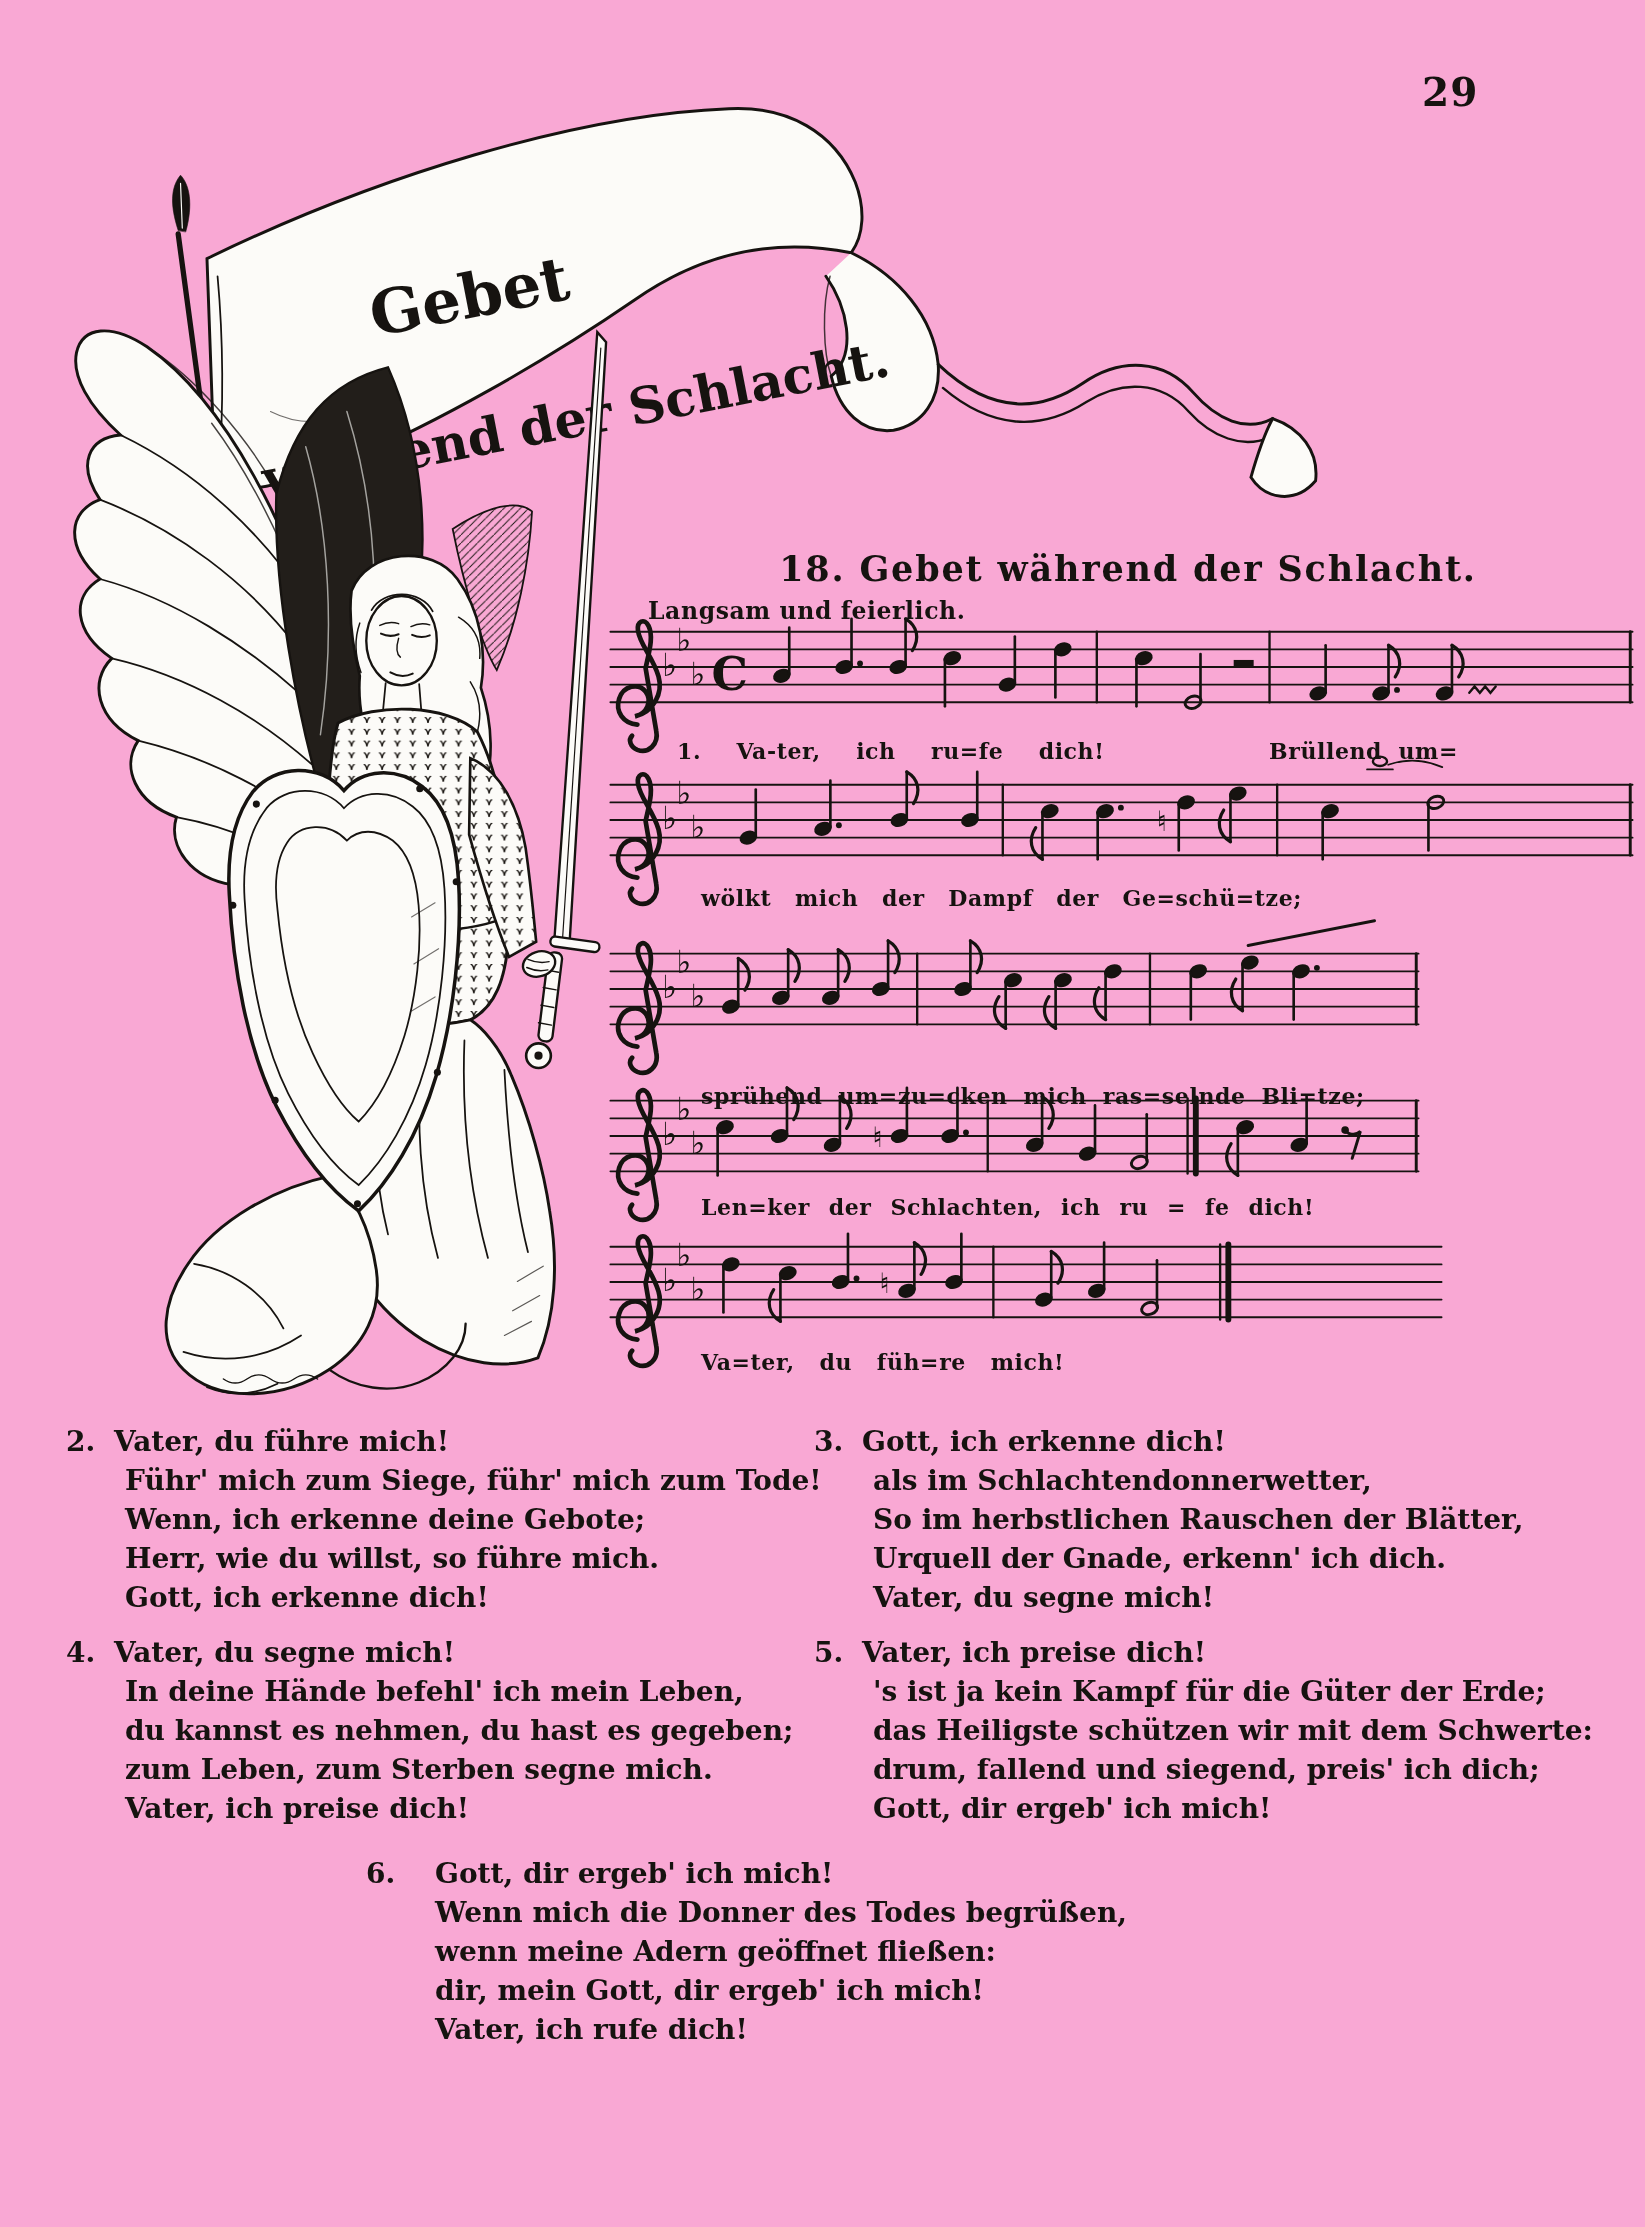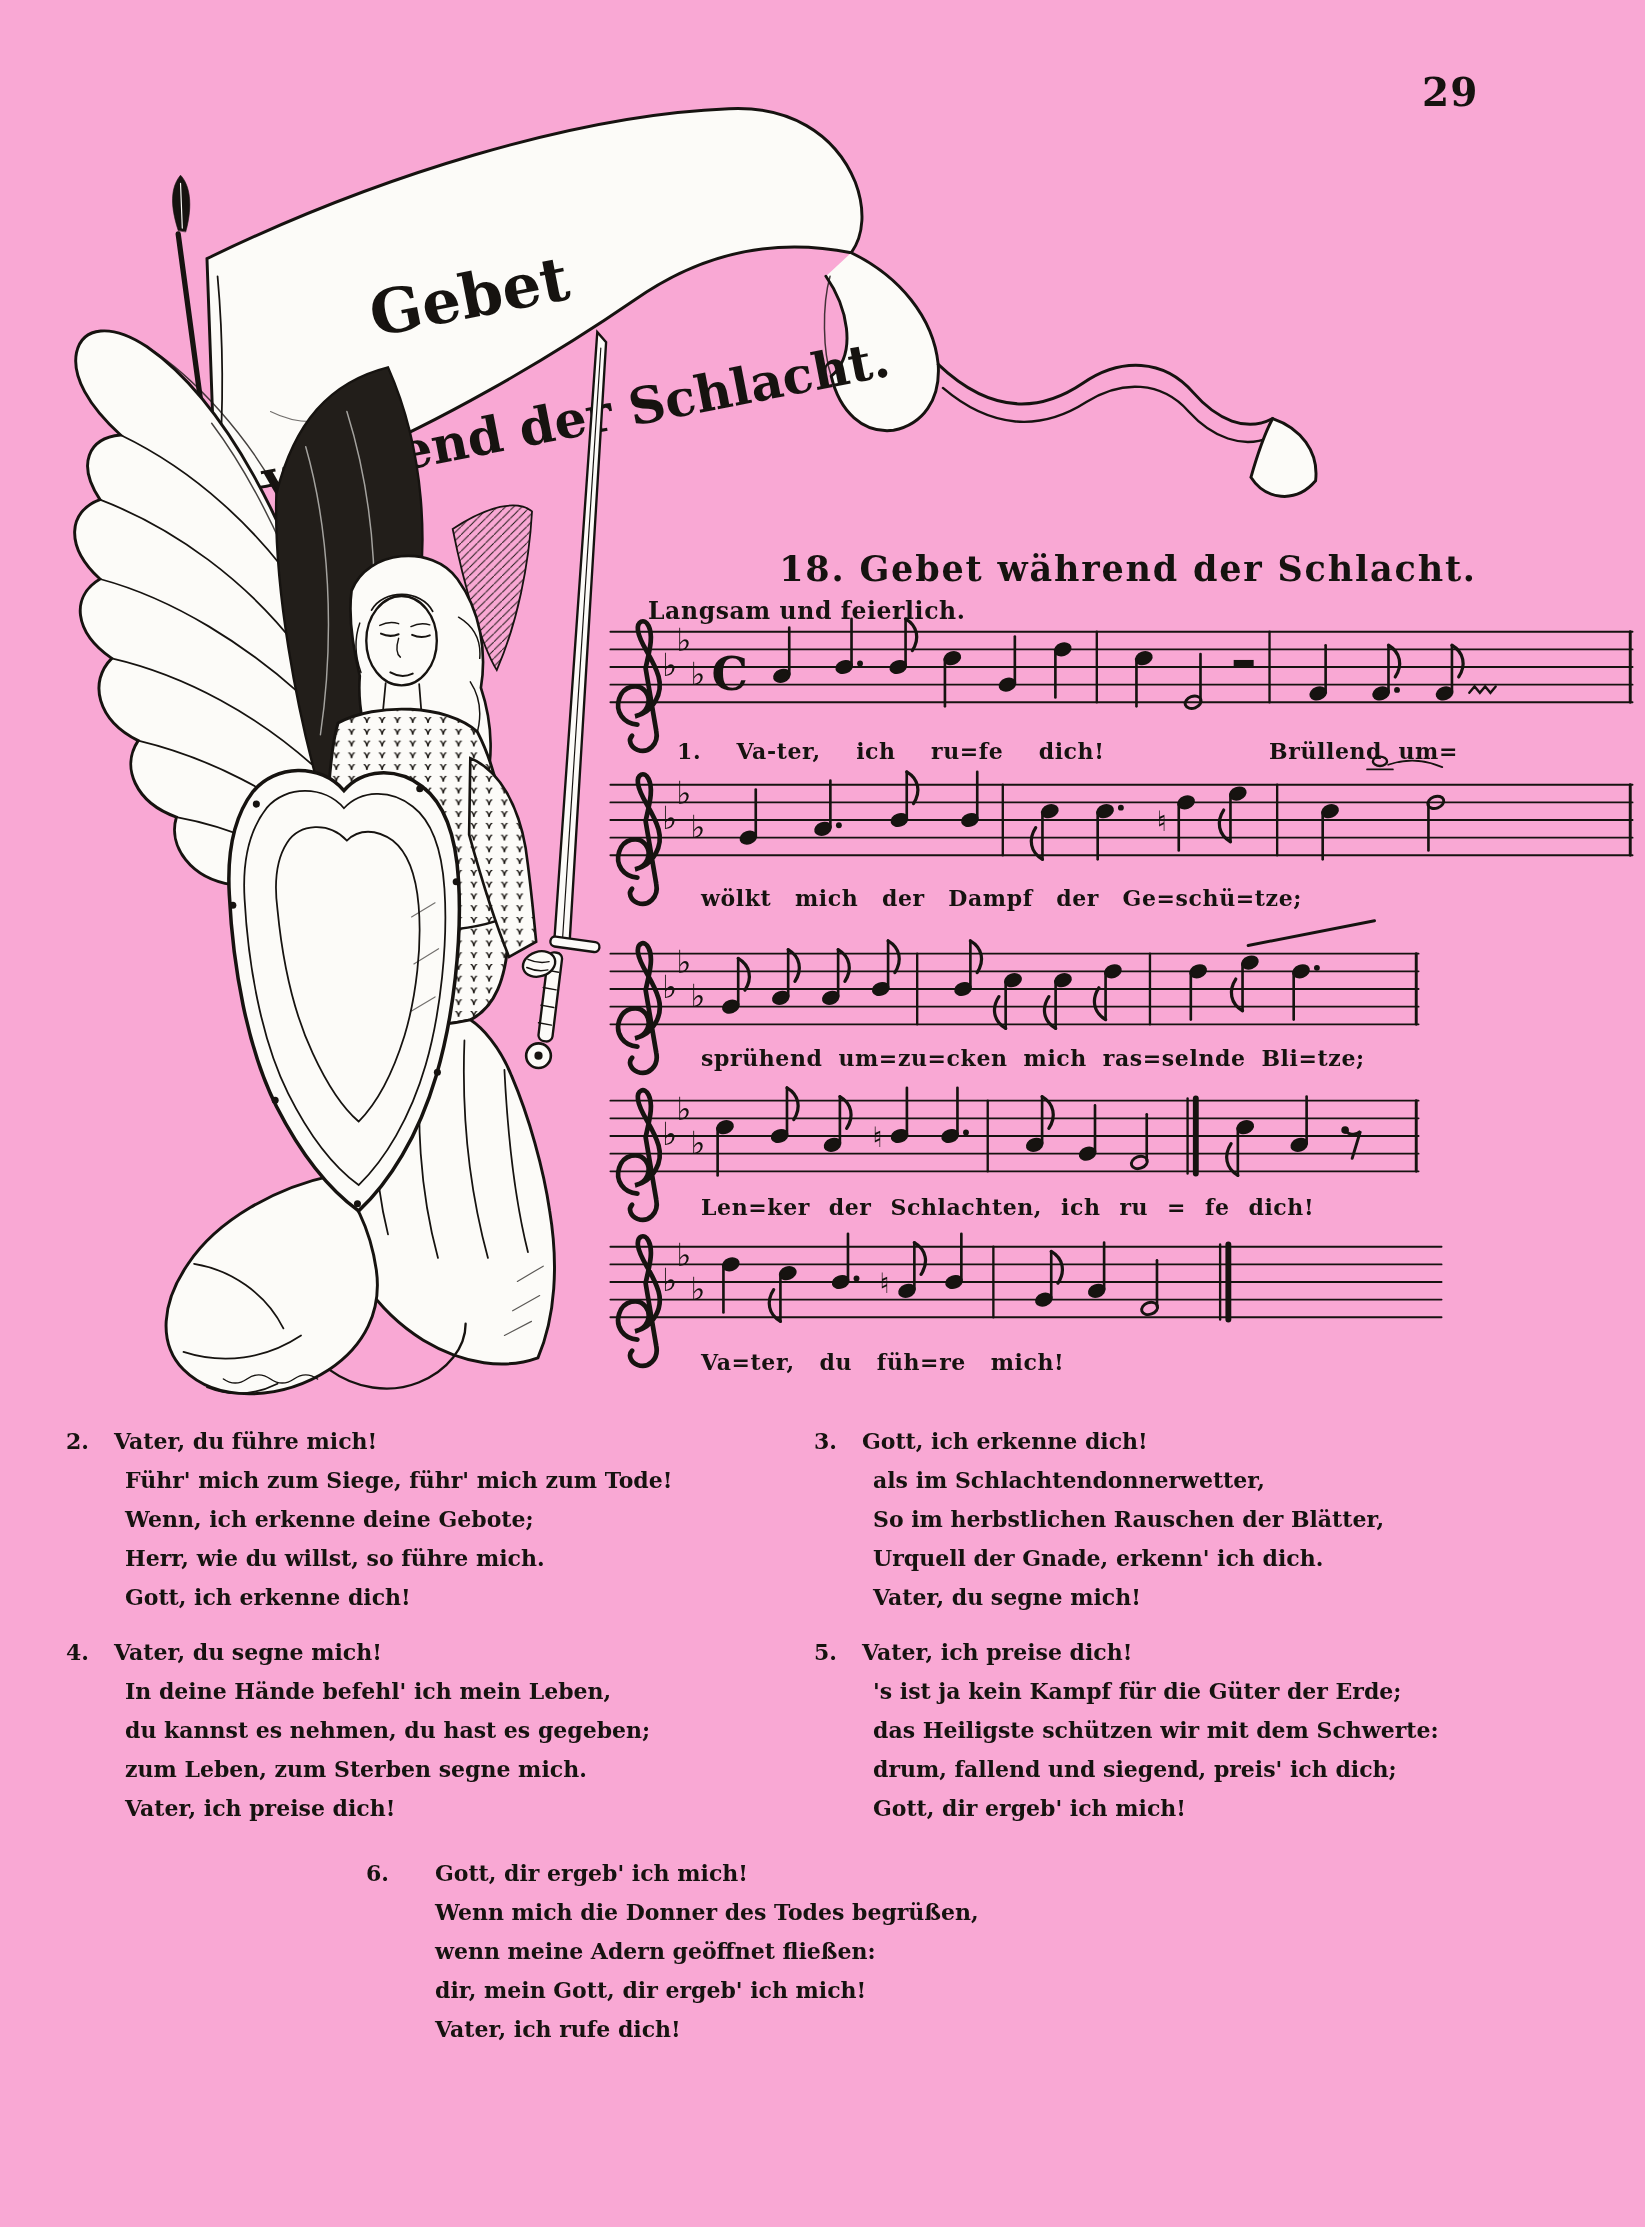--- a/index.html
+++ b/index.html
@@ -5,21 +5,21 @@
   html,body{margin:0;padding:0;background:#e8e6e0;}
   #page{
     position:relative;width:1646px;height:2227px;background:#f9a8d4;
     font-family:"DejaVu Serif", serif;color:#161310;overflow:hidden;
   }
   .abs{position:absolute;}
   #page-number{font-size:39px;font-weight:bold;letter-spacing:1.2px;}
   #music-title{font-size:35px;font-weight:bold;text-align:center;letter-spacing:1.8px;white-space:nowrap;}
   #tempo-marking{font-size:23.5px;font-weight:bold;letter-spacing:0.6px;}
   .lyric{font-size:22px;font-weight:bold;white-space:nowrap;letter-spacing:0.6px;}
-  .verse{font-size:22px;font-weight:bold;line-height:39px;padding-left:59px;white-space:nowrap;}
+  .verse{font-size:28px;font-weight:bold;line-height:39px;padding-left:59px;white-space:nowrap;}
   .verse .vline.first{margin-left:-59px;}
   .verse .vnum{display:inline-block;width:48px;}
   .verse.center6{padding-left:69px;}
   .verse.center6 .vline.first{margin-left:-69px;}
   .verse.center6 .vnum{width:69px;}
   svg text{font-family:"DejaVu Serif", serif;}
   .mglyph{font-family:"DejaVu Sans", sans-serif;}
 </style>
 </head>
 <body>
@@ -406,21 +406,21 @@
           <line x1="930.5" y1="102" x2="930.5" y2="23" stroke-width="4.5"></line>
           <line x1="1038" y1="-4" x2="1038" y2="124" stroke-width="4"></line>
           <line x1="1052" y1="-4" x2="1052" y2="124" stroke-width="10"></line>
         </g>
       </svg>
     </div>
 
   <div class="lyric abs" style="left:677px;top:738px;word-spacing:27px;">1.  Va-ter, ich ru=fe dich!</div>
   <div class="lyric abs" style="left:1269px;top:738px;word-spacing:8.2px;">Brüllend um=</div>
   <div class="lyric abs" style="left:701px;top:885px;word-spacing:15.3px;">wölkt mich der Dampf der Ge=schü=tze;</div>
-  <div class="lyric abs" style="left:701px;top:1045px;word-spacing:7.6px;">sprühend um=zu=cken mich ras=selnde Bli=tze;</div>
+  <div class="lyric abs" style="left:701px;top:1083px;word-spacing:7.6px;">sprühend um=zu=cken mich ras=selnde Bli=tze;</div>
   <div class="lyric abs" style="left:701px;top:1194px;word-spacing:10.6px;">Len=ker der Schlachten, ich  ru = fe dich!</div>
   <div class="lyric abs" style="left:701px;top:1349px;word-spacing:16.5px;">Va=ter, du füh=re  mich!</div>
 
   <div class="verse abs" style="left:66px;top:1422px;">
     <div class="vline first"><span class="vnum">2.</span><span>Vater, du führe mich!</span></div>
     <div class="vline">Führ' mich zum Siege, führ' mich zum Tode!</div>
     <div class="vline">Wenn, ich erkenne deine Gebote;</div>
     <div class="vline">Herr, wie du willst, so führe mich.</div>
     <div class="vline">Gott, ich erkenne dich!</div>
   </div>

